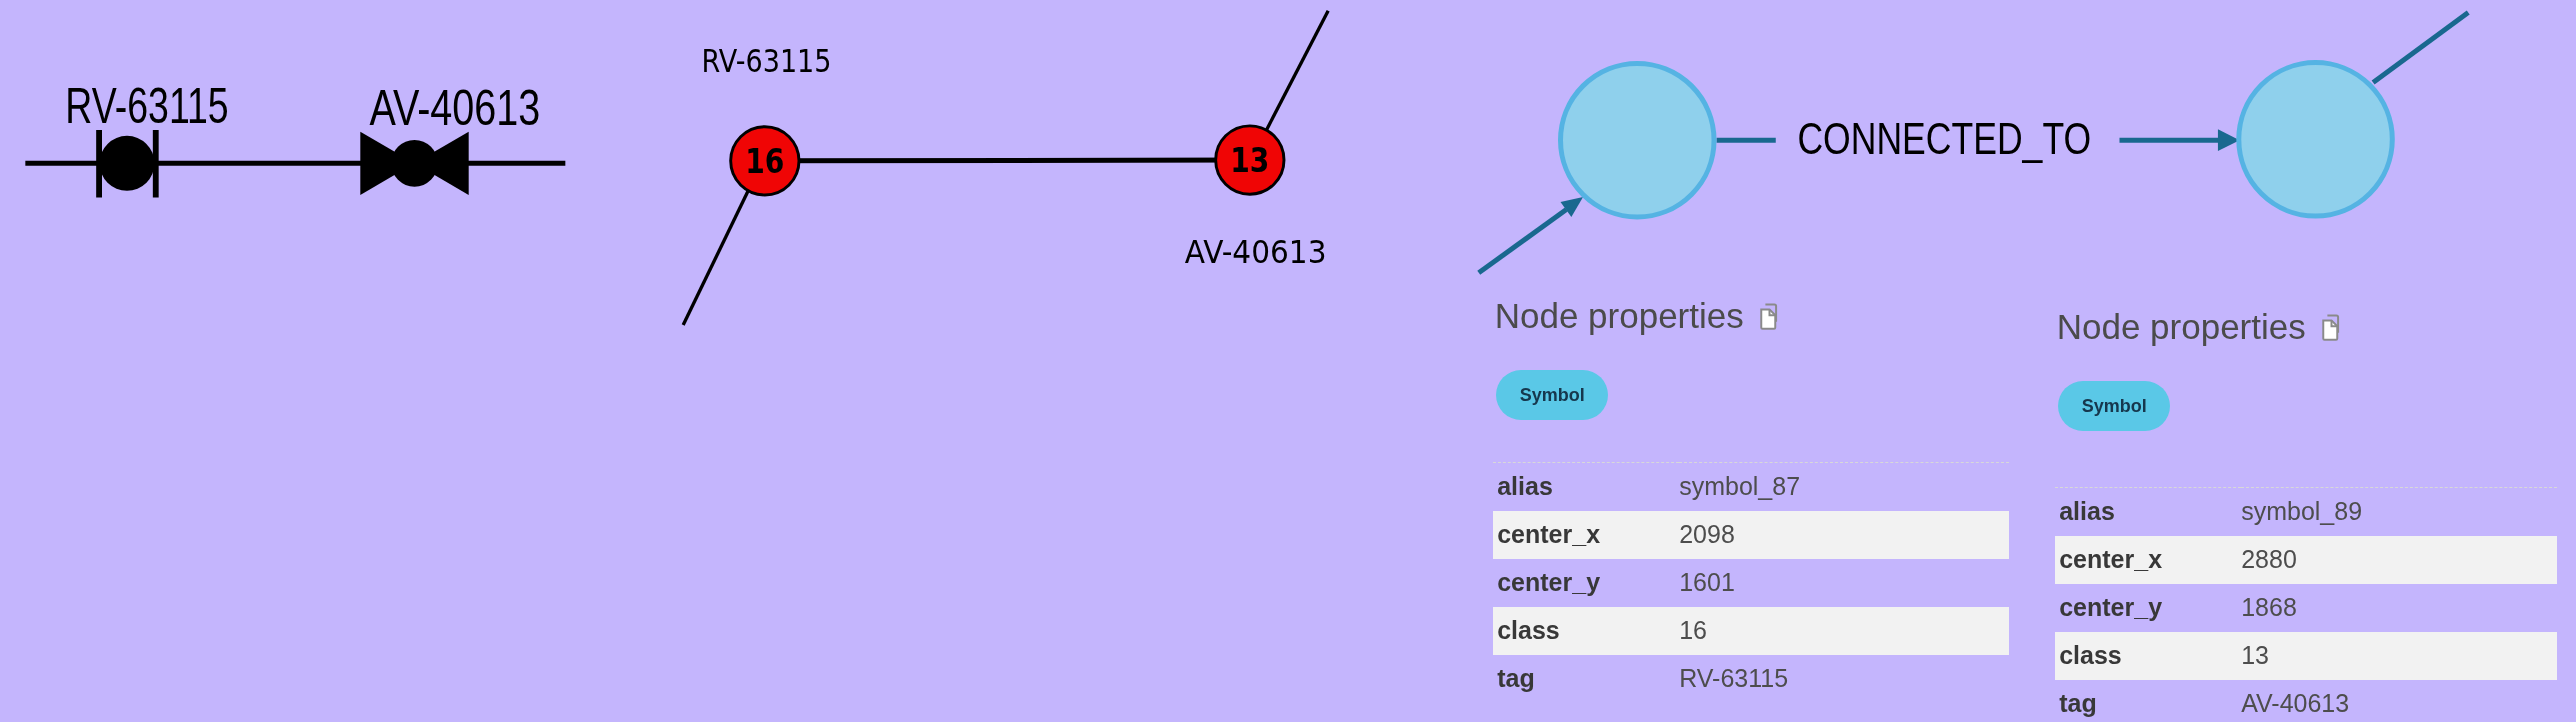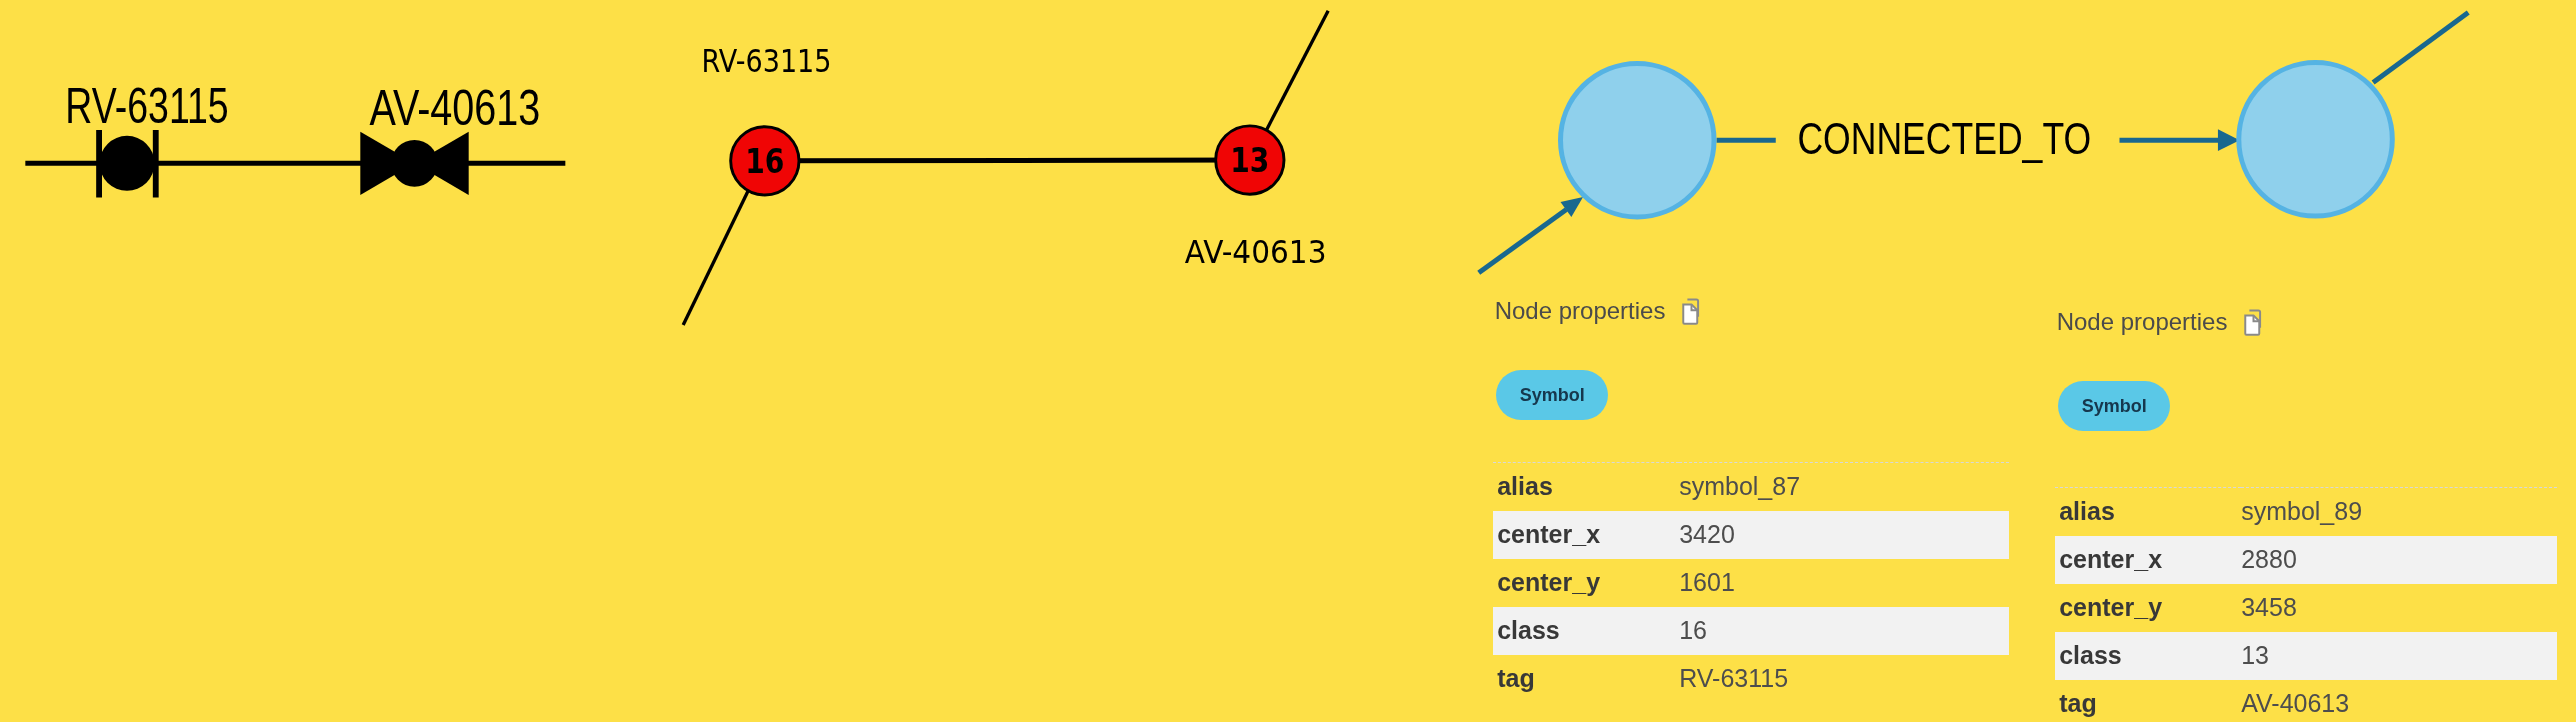--- a/index.html
+++ b/index.html
@@ -1,32 +1,32 @@
 <!DOCTYPE html>
 <html style="font-size:13.3px"><head>
 <meta charset="utf-8">
 <style>
   html,body { margin:0; padding:0; background:#ffffff; }
   .canvas {
-    position:relative; width:2576px; height:722px; background:#fde047;
+    position:relative; width:2576px; height:722px; background:#c4b5fd;
     overflow:hidden; font-family:"Liberation Sans", sans-serif;
   }
   svg.layer { position:absolute; display:block; }
   svg.pid   { left:0;    top:0; }
   svg.mid   { left:651px; top:0; }
   svg.neo   { left:1452px; top:0; }
 
   
   .panel { position:absolute; }
   .panel-a { left:1493px; top:297px; width:516px; height:425px; }
   .panel-b { left:2055px; top:308px; width:502px; height:415px; }
 
   .panel-heading {
     position:absolute; top:0; left:1.7px; display:flex; align-items:center; gap:13.3px;
-    font-size:24px; font-weight:400; color:#4b4b4b; white-space:nowrap; line-height:1.1;
+    font-size:35px; font-weight:400; color:#4b4b4b; white-space:nowrap; line-height:1.1;
   }
   .copy-btn { display:inline-flex; cursor:pointer; }
 
   .badge {
     position:absolute; top:73px; left:3.3px;
     display:inline-flex; align-items:center; justify-content:center;
     height:50px; padding:0 23.4px; border-radius:26px;
     background:#5ac8e7; color:#16374d; font-size:18px; font-weight:700;
   }
 
@@ -113,21 +113,21 @@
     </div>
     <span class="badge">Symbol</span>
     <table class="props-table">
       <tbody>
         <tr>
           <td class="key">alias</td>
           <td class="val">symbol_87</td>
         </tr>
         <tr>
           <td class="key">center_x</td>
-          <td class="val">3420</td>
+          <td class="val">2098</td>
         </tr>
         <tr>
           <td class="key">center_y</td>
           <td class="val">1601</td>
         </tr>
         <tr>
           <td class="key">class</td>
           <td class="val">16</td>
         </tr>
         <tr>
@@ -155,21 +155,21 @@
         <tr>
           <td class="key">alias</td>
           <td class="val">symbol_89</td>
         </tr>
         <tr>
           <td class="key">center_x</td>
           <td class="val">2880</td>
         </tr>
         <tr>
           <td class="key">center_y</td>
-          <td class="val">3458</td>
+          <td class="val">1868</td>
         </tr>
         <tr>
           <td class="key">class</td>
           <td class="val">13</td>
         </tr>
         <tr>
           <td class="key">tag</td>
           <td class="val">AV-40613</td>
         </tr>
       </tbody>

